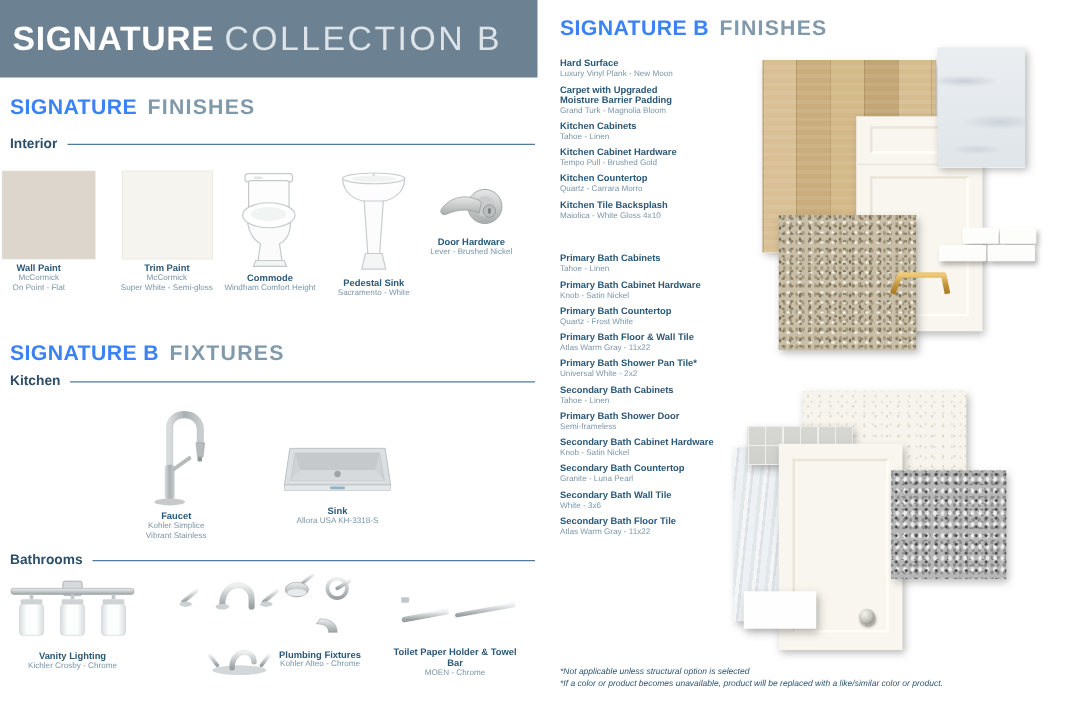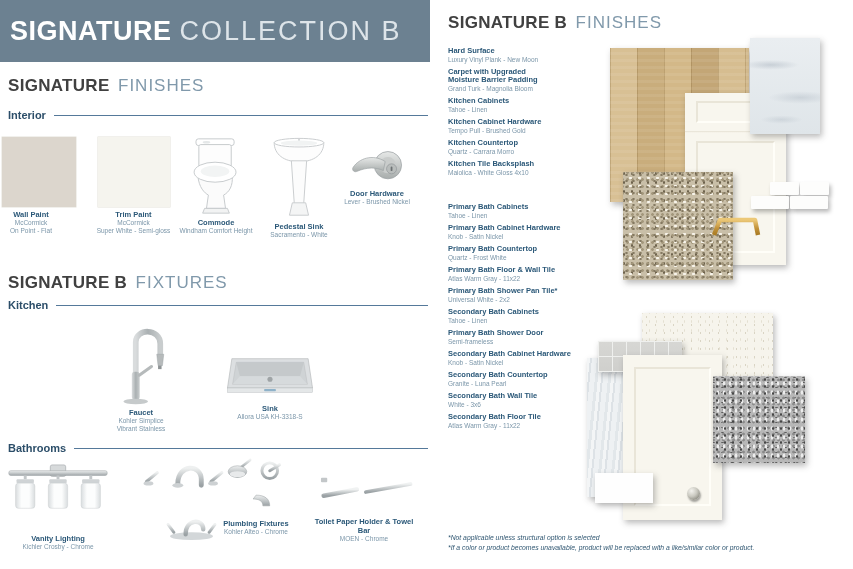--- a/index.html
+++ b/index.html
@@ -5,22 +5,22 @@
   html,body{margin:0;padding:0;background:#fff;}
   #canvas{position:relative;width:853px;height:569px;background:#ffffff;overflow:hidden;
           font-family:"Liberation Sans",sans-serif;}
   
   .bar{position:absolute;left:0;top:0;width:430px;height:62px;background:#6c8191;
        display:flex;align-items:center;padding-left:10px;box-sizing:border-box;}
   .bar .b{font-size:27px;font-weight:700;color:#ffffff;letter-spacing:.5px;}
   .bar .l{font-size:27px;font-weight:400;color:#dde4e9;letter-spacing:2px;margin-left:8px;}
   
   .sec-h{position:absolute;white-space:nowrap;}
-  .sec-h .b{font-size:17px;font-weight:700;color:#404040;letter-spacing:.3px;}
-  .sec-h .l{font-size:17px;font-weight:400;color:#8099ab;letter-spacing:1px;margin-left:4px;}
+  .sec-h .b{font-size:17px;font-weight:700;color:#3b82f6;letter-spacing:.3px;}
+  .sec-h .l{font-size:17px;font-weight:700;color:#8099ab;letter-spacing:1px;margin-left:4px;}
   
   .rule{position:absolute;left:8px;width:420px;display:flex;align-items:center;gap:8px;}
   .rule .lbl{font-size:11px;font-weight:600;color:#2c4e69;white-space:nowrap;}
   .rule .ln{flex:1;height:1px;background:#55799a;margin-top:1px;}
   
   .p-item{position:absolute;text-align:center;}
   .img-box{display:flex;align-items:flex-end;justify-content:center;}
   .item-name{font-size:7.5px;font-weight:700;color:#2b5878;line-height:9px;white-space:nowrap;}
   .item-name.wrap{white-space:normal;}
   .item-sub{font-size:6.5px;color:#7b96a9;line-height:7.5px;white-space:nowrap;}
@@ -259,21 +259,21 @@
           <rect x="47" y="18" width="18" height="4" rx="1" fill="#cfd3d5"></rect>
           <rect x="46" y="22" width="20" height="26" rx="3" fill="url(#gl1)" stroke="#c9cdcf" stroke-width=".5"></rect>
         </g>
         <g>
           <rect x="88.5" y="14" width="3" height="4" fill="#c3c7c9"></rect>
           <rect x="81" y="18" width="18" height="4" rx="1" fill="#cfd3d5"></rect>
           <rect x="80" y="22" width="20" height="26" rx="3" fill="url(#gl1)" stroke="#c9cdcf" stroke-width=".5"></rect>
         </g>
       </svg>
     </div>
-    <div class="item-name" style="margin-top:18px;">Vanity Lighting</div>
+    <div class="item-name" style="margin-top:4px;">Vanity Lighting</div>
     <div class="item-sub">Kichler Crosby - Chrome</div>
   </div>
 
   <div style="position:absolute;left:140px;top:456px;">
     <svg width="148" height="88" viewBox="0 0 150 90">
       <defs>
         <linearGradient id="ch2" x1="0" y1="0" x2="0" y2="1">
           <stop offset="0" stop-color="#eef0f0"></stop>
             <stop offset="1" stop-color="#9aa1a4"></stop>
         </linearGradient>

